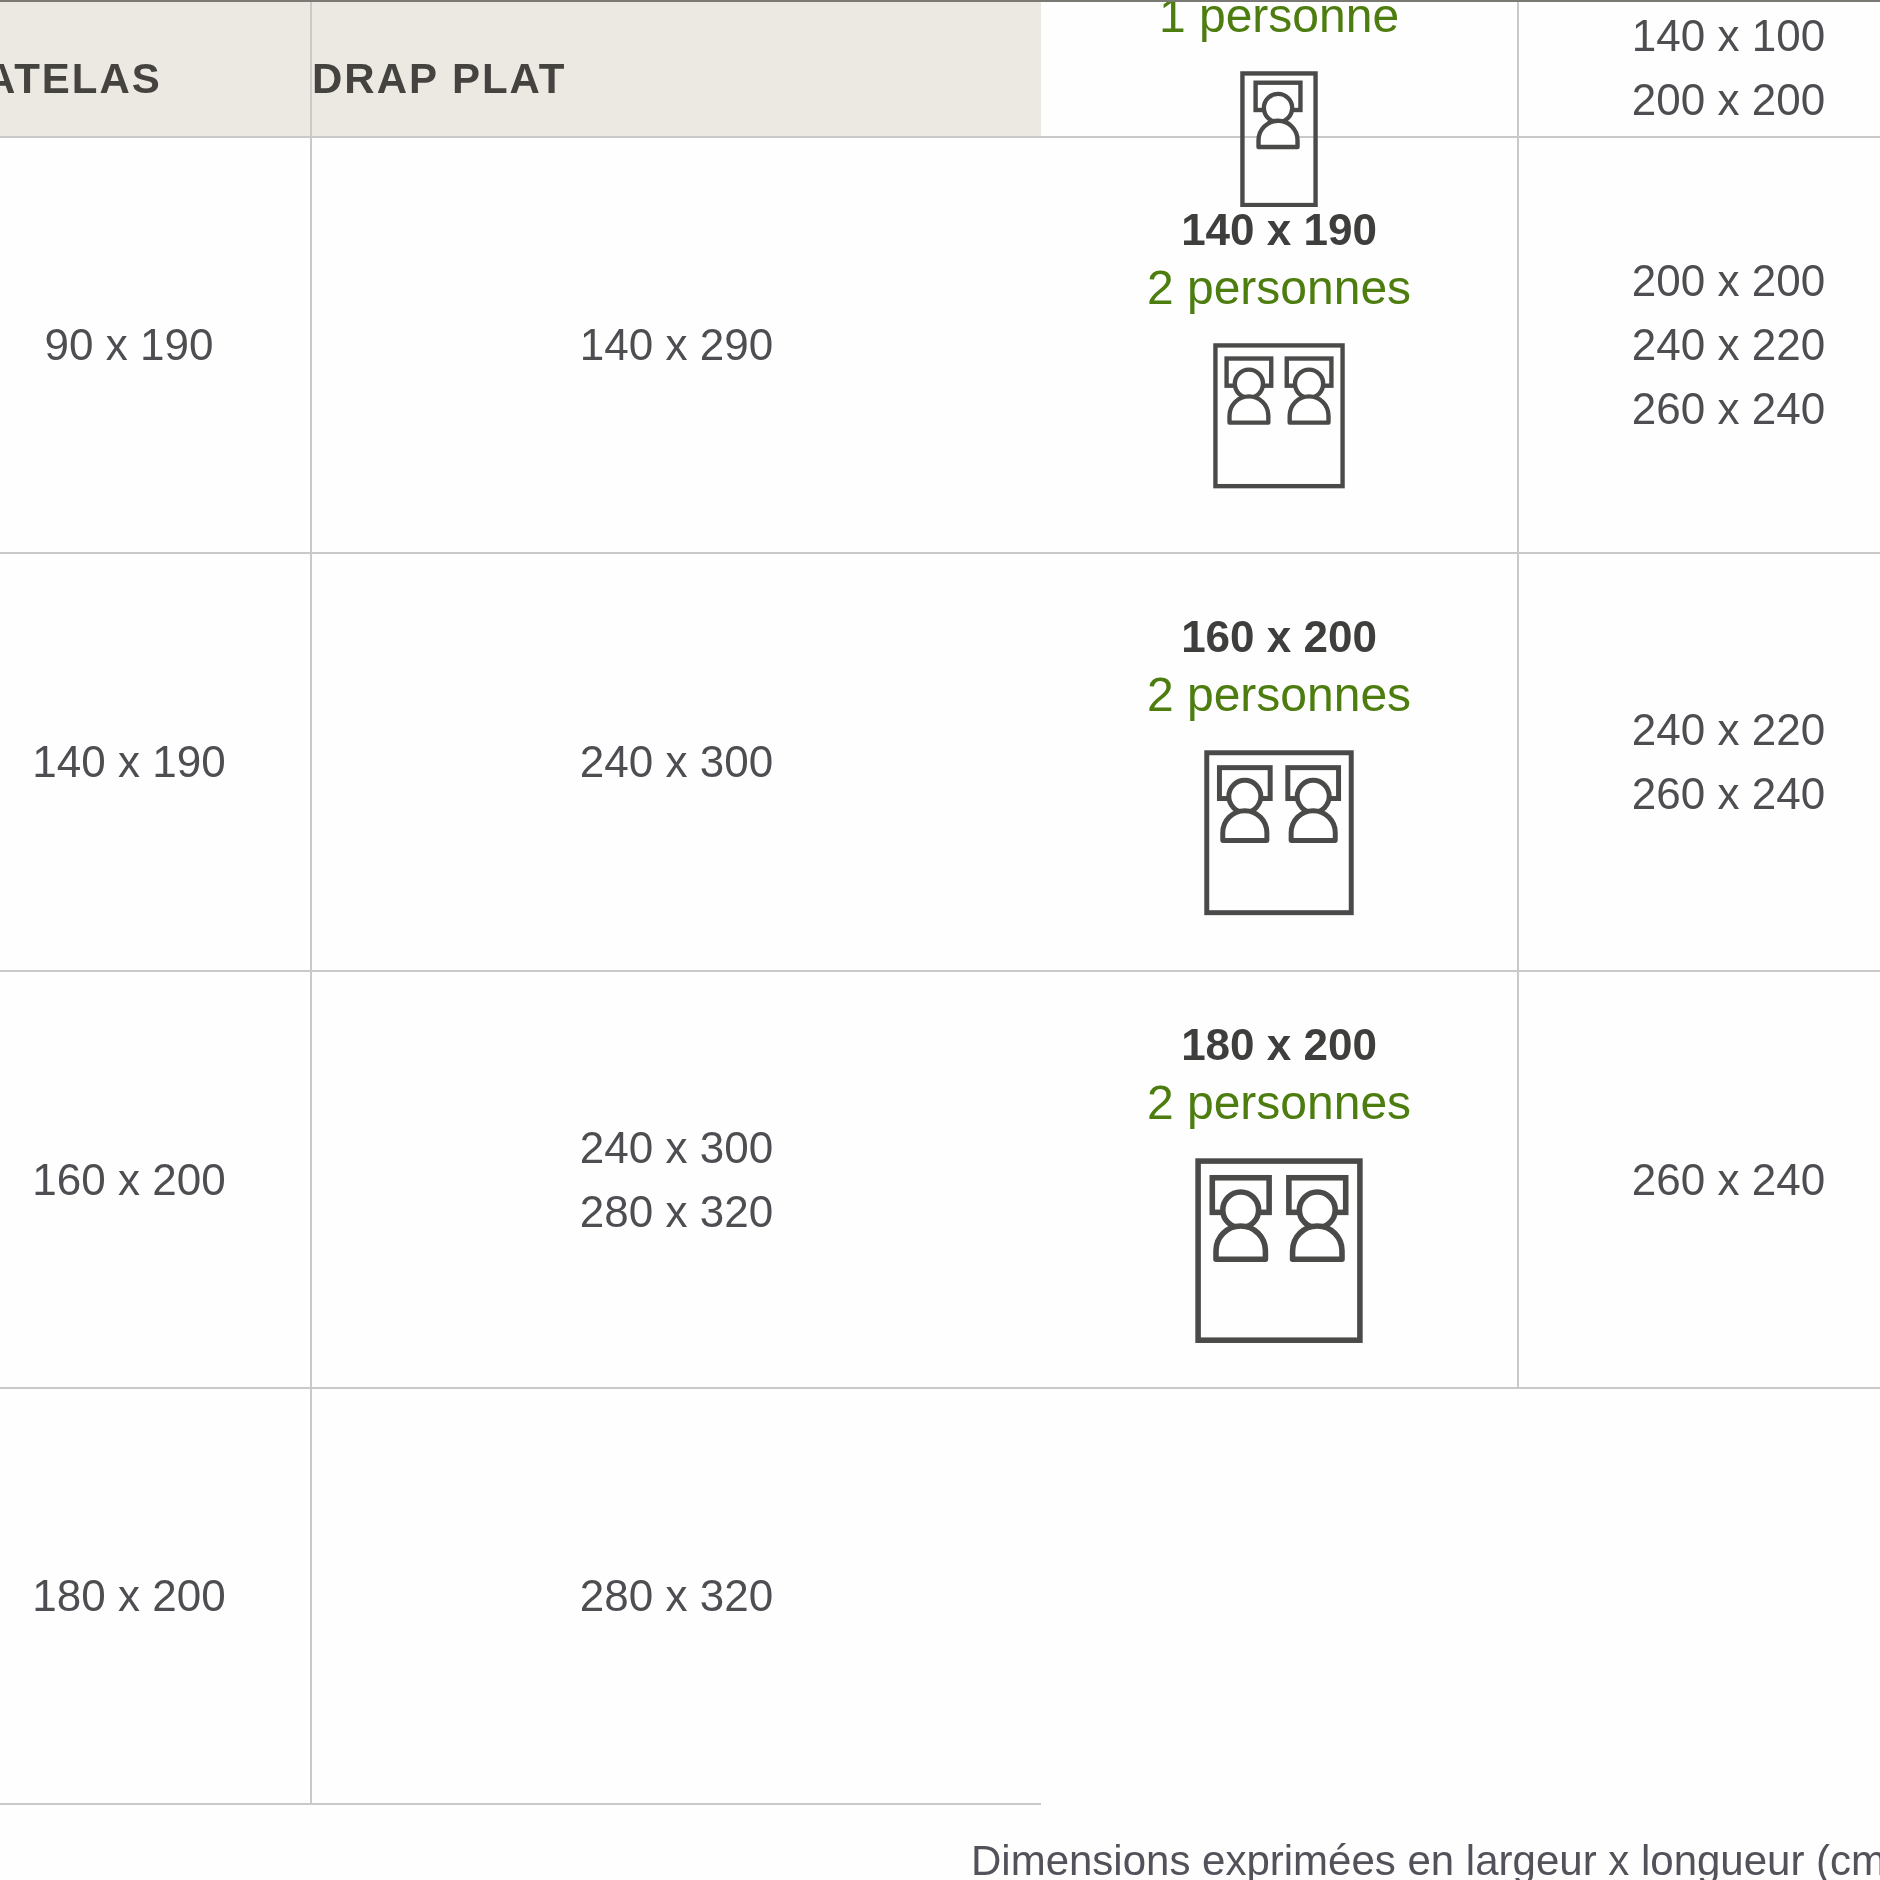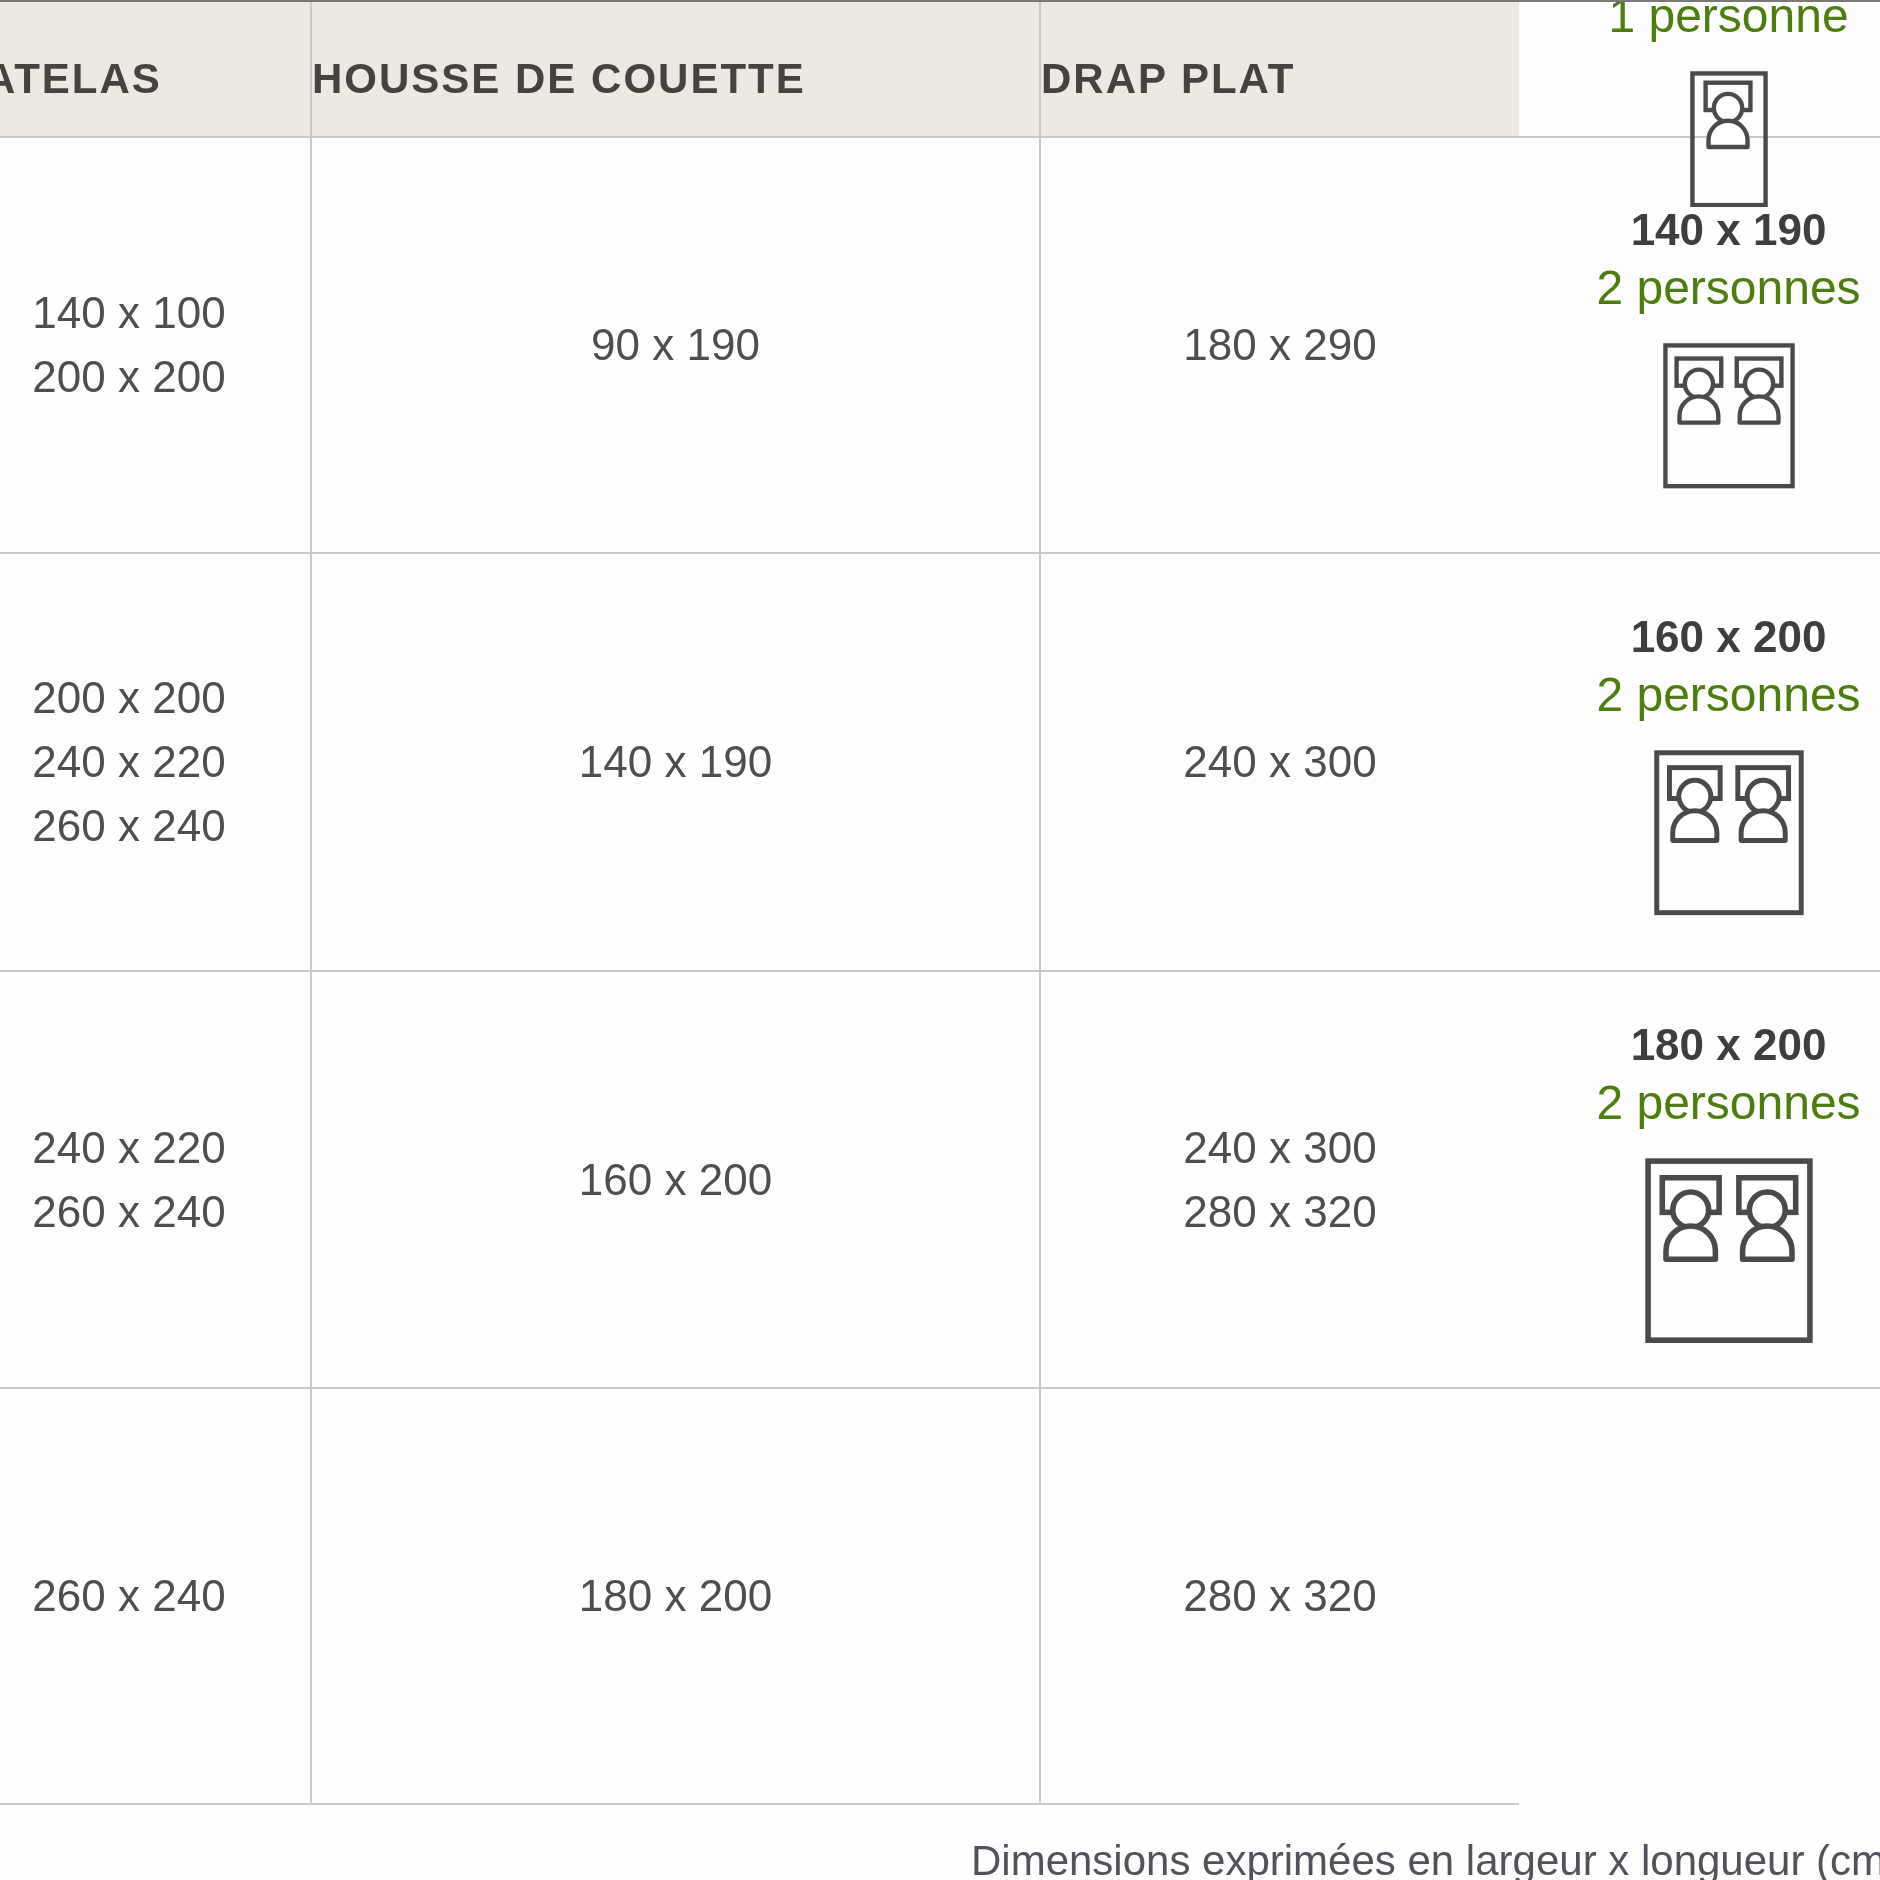--- a/index.html
+++ b/index.html
@@ -69,21 +69,20 @@
   }
 </style>
 </head>
 <body>
 
 <div class="page">
   <div class="top-edge"></div>
 
   <div class="size-table">
     <div class="cell h-cell">MATELAS</div>
-    <div class="cell h-cell">HOUSSE DE COUETTE</div>
     <div class="cell h-cell last-col">DRAP PLAT</div>
 
   <div class="row-wrap" style="display:contents">
     <div class="cell matelas row-0">
       <div class="size-bold">90 x 190</div>
       <div class="persons">1 personne</div>
       <div class="bed-icon">
             <svg viewBox="0 0 80 140" xmlns="http://www.w3.org/2000/svg">
     <g fill="none" stroke="#4a4a48" stroke-width="4.5">
       <rect x="2.5" y="2.5" width="75" height="135"></rect>
@@ -97,21 +96,21 @@
           </div>
     </div>
     <div class="cell lines row-0">
           <div>140 x 100</div>
           <div>200 x 200</div>
         </div>
     <div class="cell lines row-0">
           <div>90 x 190</div>
         </div>
     <div class="cell lines last-col row-0">
-          <div>180 x 290</div>
+          <div>140 x 290</div>
         </div>
   </div>
 
   <div class="row-wrap" style="display:contents">
     <div class="cell matelas row-1">
       <div class="size-bold">140 x 190</div>
       <div class="persons">2 personnes</div>
       <div class="bed-icon">
             <svg viewBox="0 0 136 150" xmlns="http://www.w3.org/2000/svg">
     <g fill="none" stroke="#4a4a48" stroke-width="4.5">

